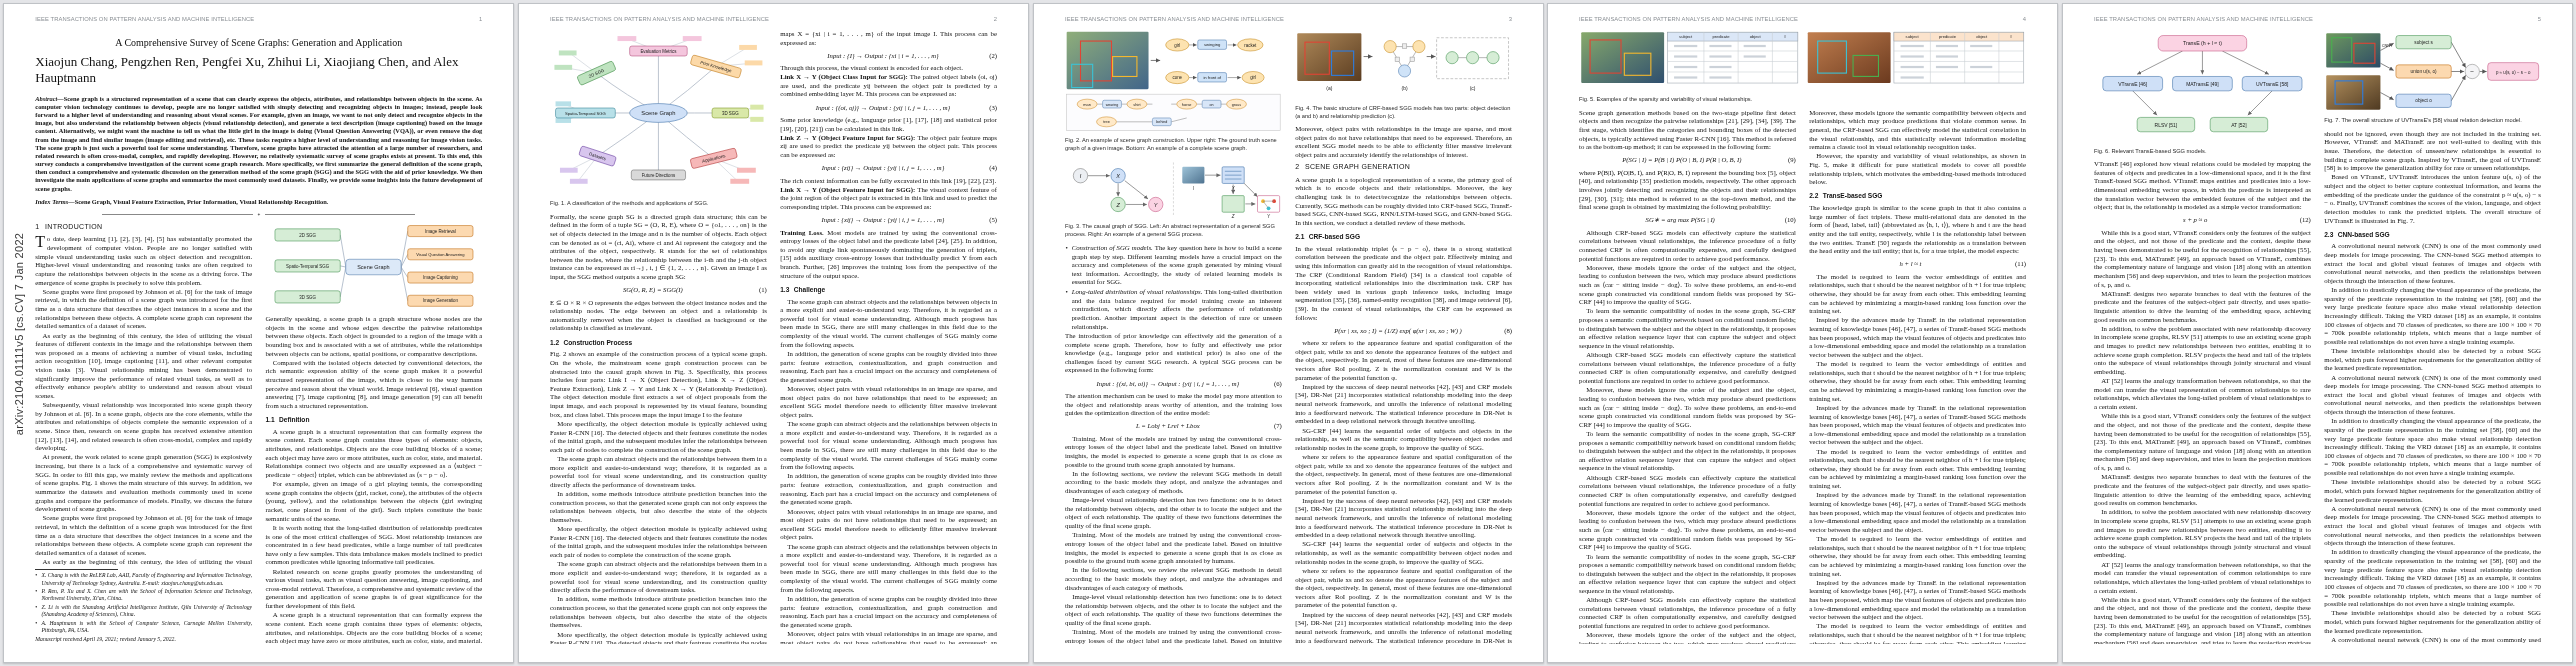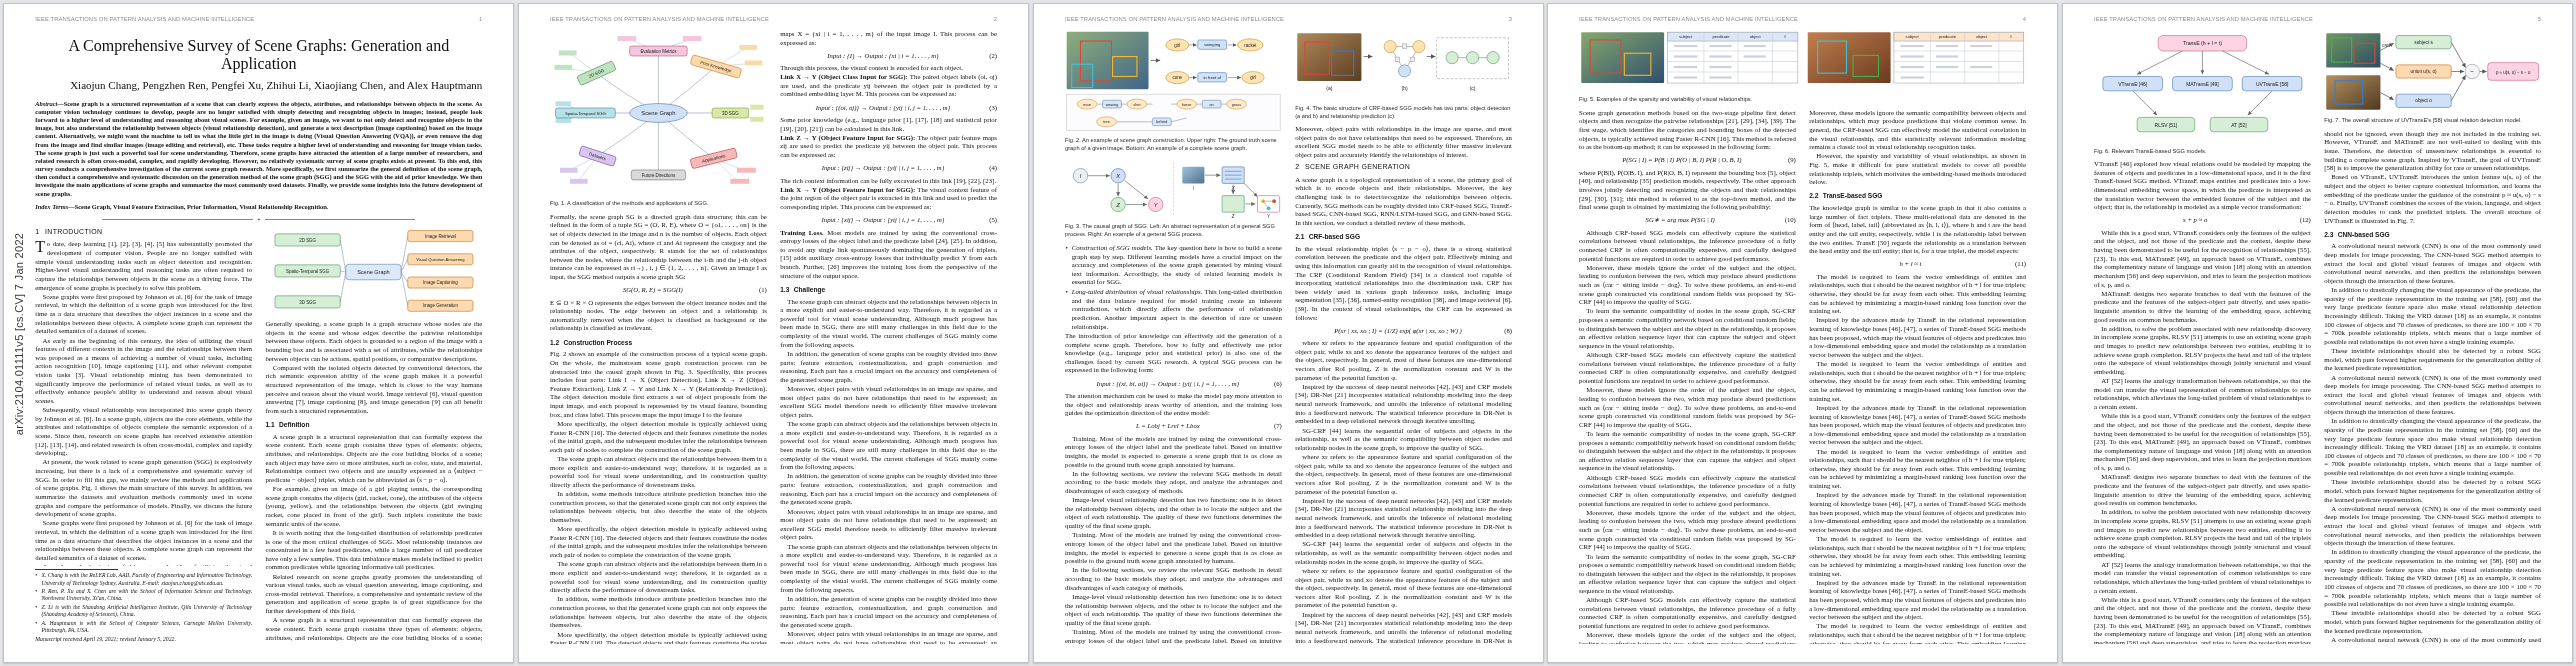--- a/index.html
+++ b/index.html
@@ -5,22 +5,22 @@
   html,body{margin:0;padding:0}
   body{width:2576px;height:667px;position:relative;overflow:hidden;background:#e4e5e8;font-family:"Liberation Serif",serif;color:#121212}
   .page{position:absolute;top:3.3px;width:511px;height:660px;background:#ffffff;border:0.6px solid #bfc2c6;box-sizing:border-box;box-shadow:0 0.6px 1.7px rgba(0,0,0,.18)}
   .rh{position:absolute;top:12.2px;left:31px;right:31px;display:flex;justify-content:space-between;font-family:"Liberation Sans",sans-serif;font-size:5.8px;color:#8a8f94;letter-spacing:0.1px}
   .content{position:absolute;left:31px;right:31px;top:25.6px;bottom:18px;display:flex;flex-direction:column}
   .cols{flex:1;display:flex;gap:13.3px;min-height:0}
   .col{flex:1;min-width:0;display:flex;flex-direction:column;min-height:0;overflow:hidden;font-size:6.8px;line-height:1.27;text-align:justify}
   .para{margin:0 0 0.6px;text-indent:7.2px}
   .noindent{text-indent:0}
   .fill{flex:1 1 0;min-height:0;overflow:hidden}
-  .title{font-size:16px;font-weight:normal;text-align:center;margin:6.7px 16.7px 0;color:#101010}
-  .authors{text-align:right;font-size:11px;margin-top:6.7px}
+  .title{font-size:10px;font-weight:normal;text-align:center;margin:6.7px 16.7px 0;color:#101010}
+  .authors{text-align:left;font-size:13px;margin-top:6.7px}
   .abstract{font-weight:bold;font-size:6.4px;line-height:1.28;margin:8.3px 0 0;text-align:justify}
   .terms{font-weight:bold;font-size:6.4px;line-height:1.28;margin:5px 0 0;text-align:justify}
   .abs-label{font-style:italic;font-weight:bold}
   .rule-row{display:flex;align-items:center;margin:5.6px 67px 3.3px;color:#555}
   .rule-row::before,.rule-row::after{content:"";flex:1;border-top:0.6px solid #888}
   .rule-row span{padding:0 4.4px;font-size:4.4px}
   .sec{display:flex;gap:5.6px;font-family:"Liberation Sans",sans-serif;font-size:7px;letter-spacing:0.3px;margin:2.8px 0 3.9px;color:#111;text-align:left}
   .subsec{display:flex;gap:4.4px;font-family:"Liberation Sans",sans-serif;font-weight:bold;font-size:6.6px;margin:5px 0 3.3px;text-align:left}
   .eq{display:flex;align-items:center;gap:3.3px;margin:3.9px 0;font-size:6.7px}
   .eq .ebody{flex:1;text-align:center;font-style:italic}

